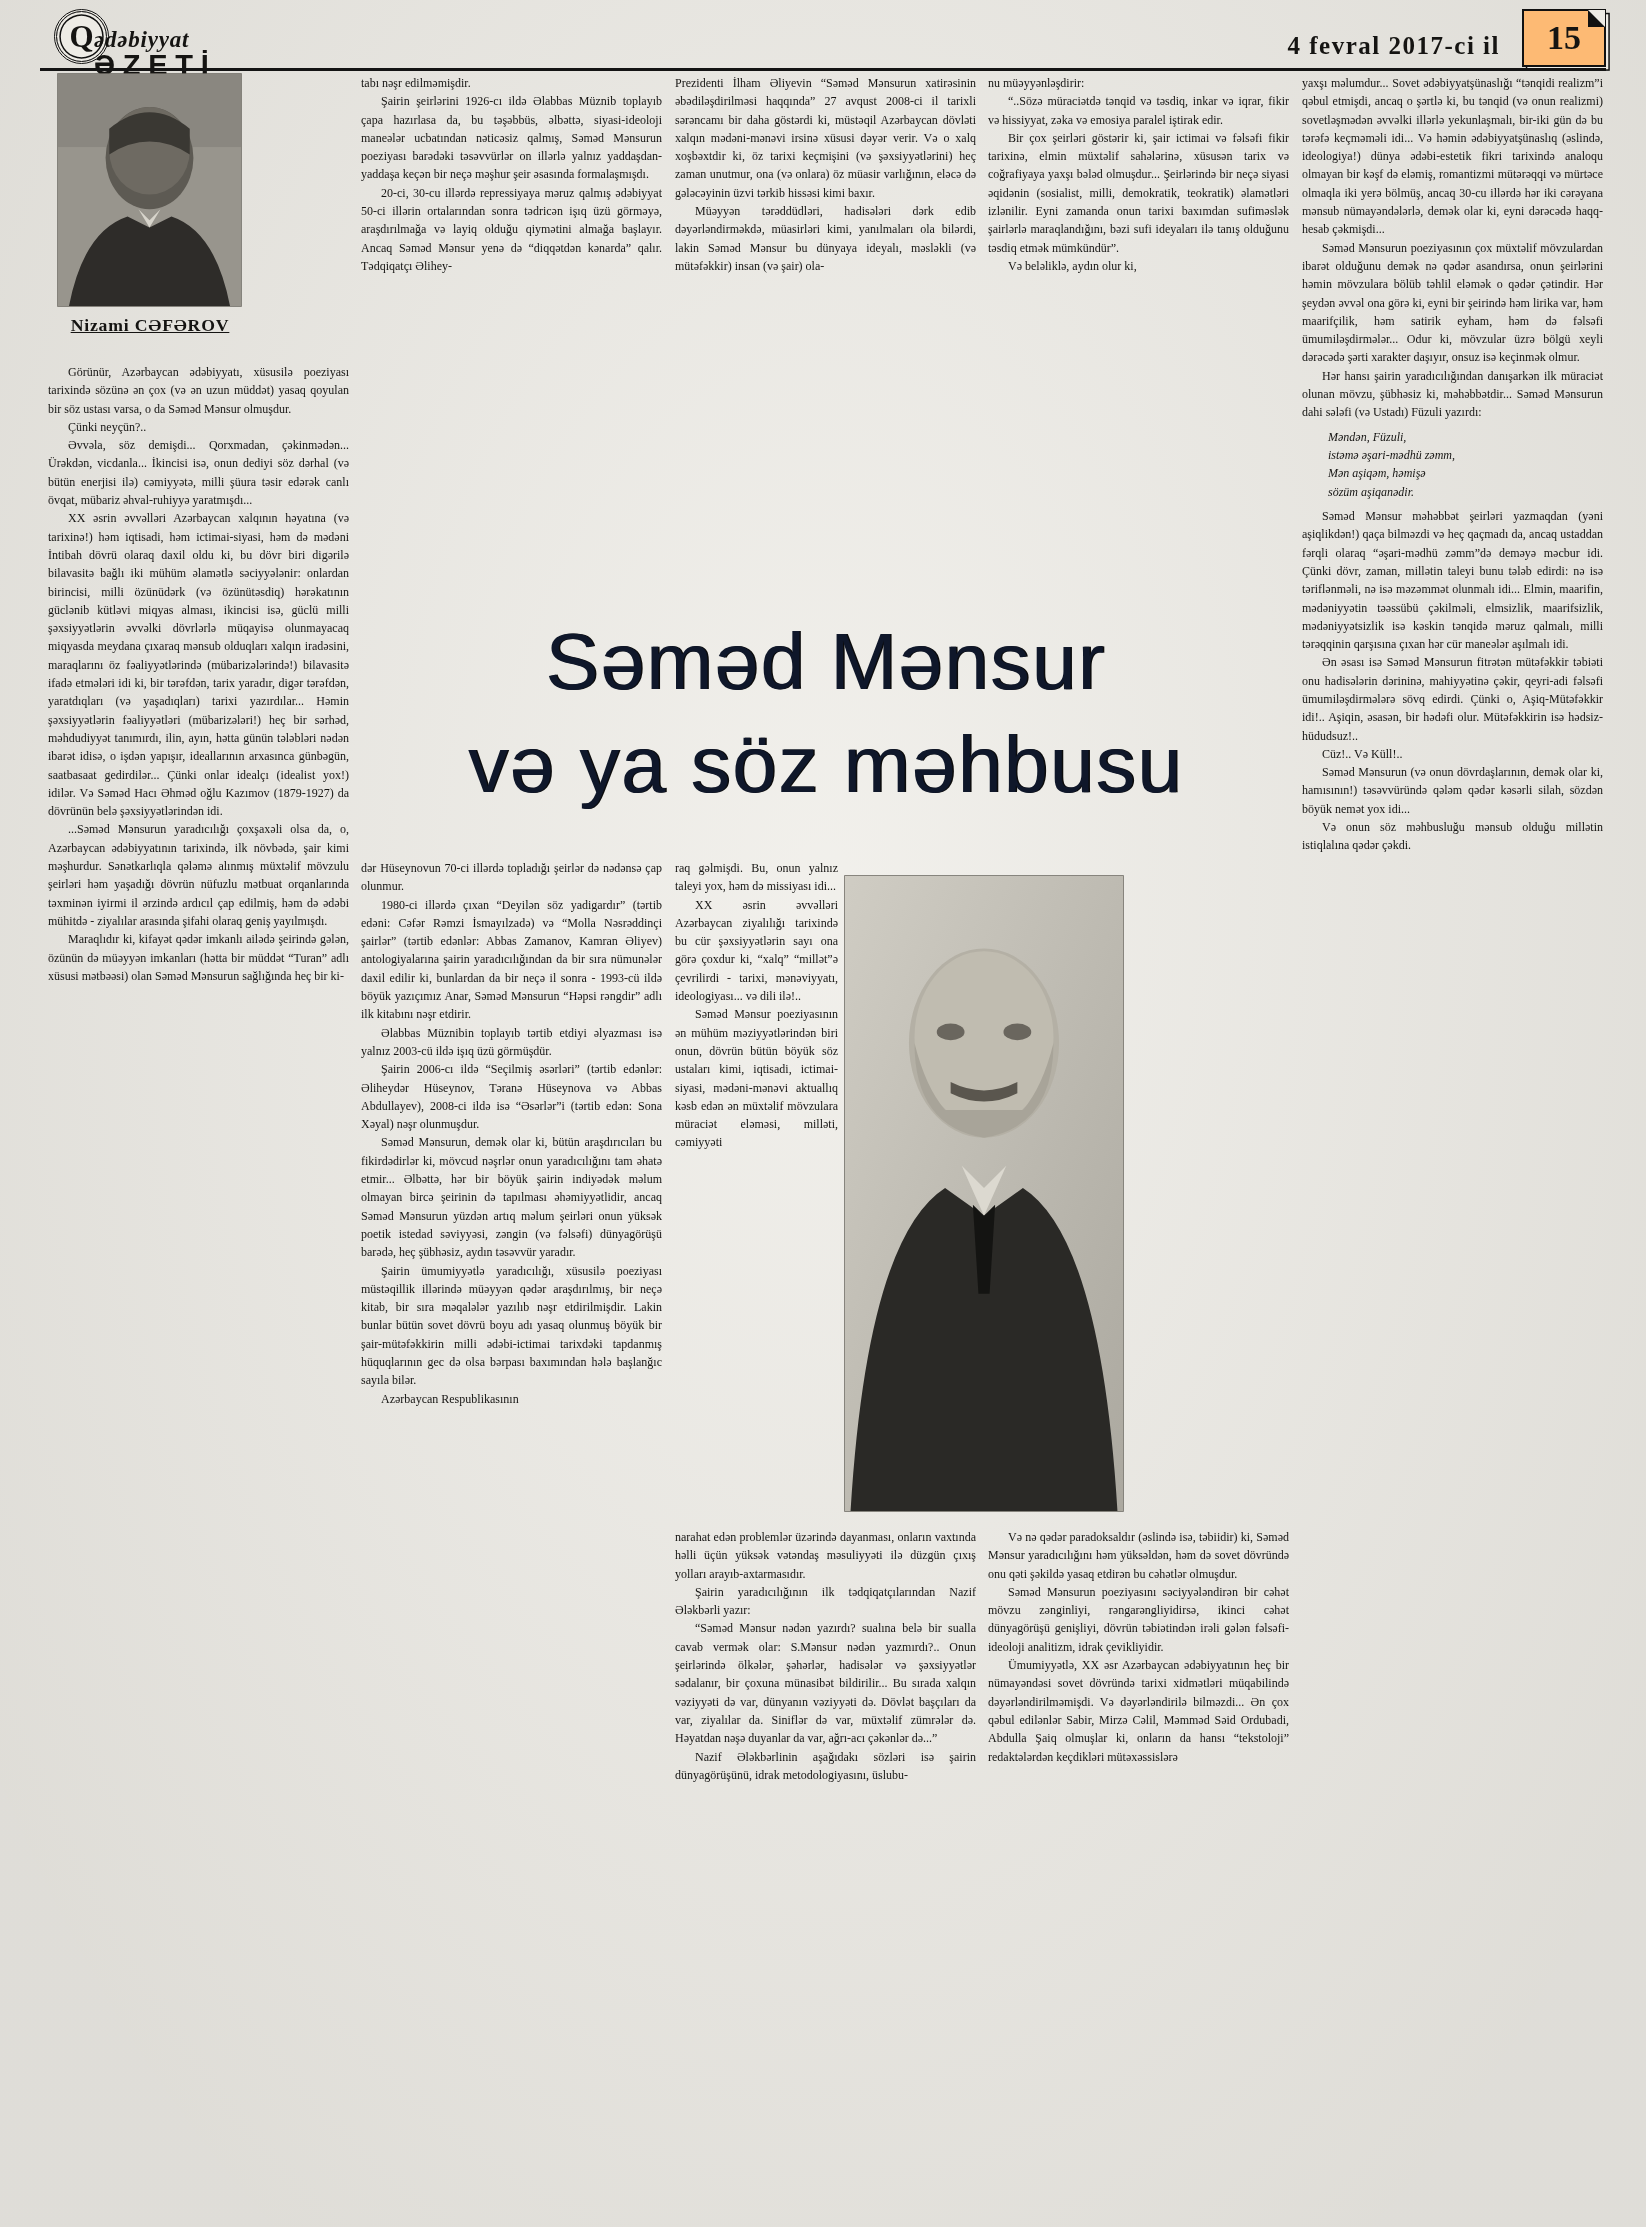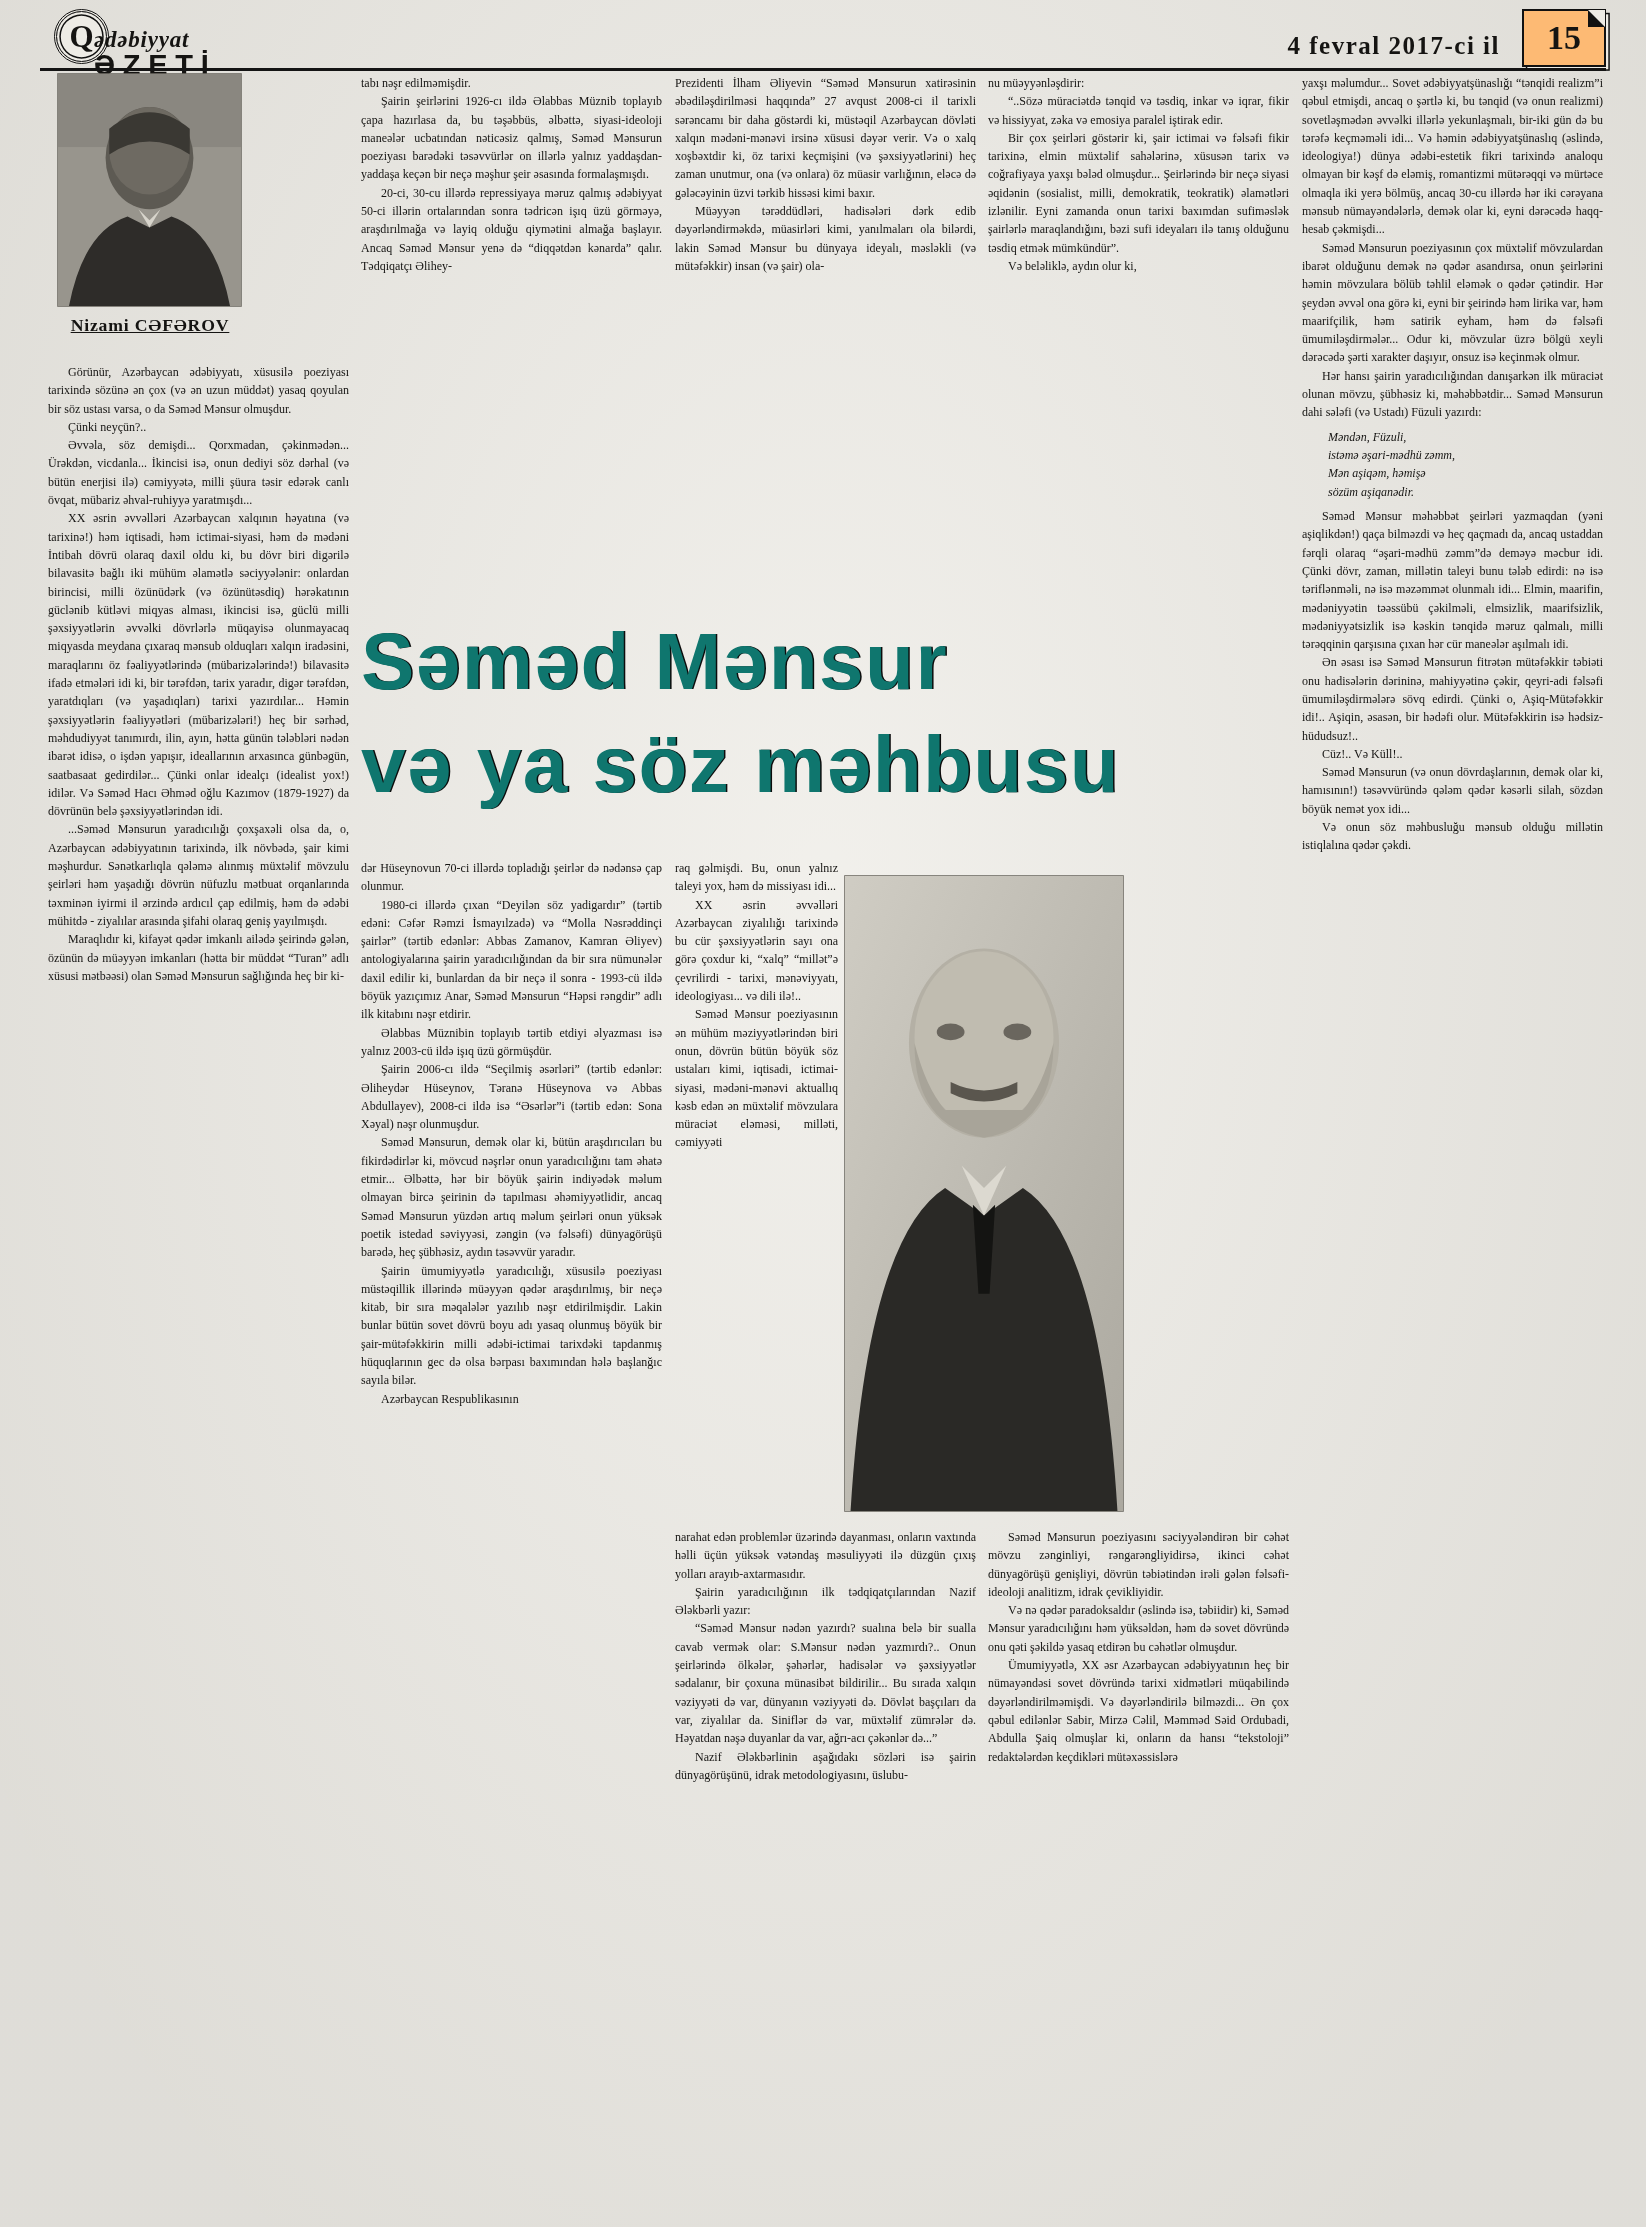--- a/index.html
+++ b/index.html
@@ -60,22 +60,22 @@
   #col3-narrow { left:675px;  top:859px; width:163px; height:659px; }
   #col3-wide   { left:675px;  top:1528px; height:672px; }
   #col4-bottom { left:988px; top:1528px; height:672px; }
 
   .verse { font-style:italic; padding-left:26px; margin:6.1px 0; text-indent:0; }
   .verse div { text-indent:0; }
 
   
   .headline {
     position:absolute; left:361px; top:613px; width:929px; height:240px;
-    text-align:left; font-family:"Liberation Sans","DejaVu Sans",sans-serif;
-    font-weight:bold; color:#0f766e;
+    text-align:center; font-family:"Liberation Sans","DejaVu Sans",sans-serif;
+    font-weight:normal; color:#0f172a;
   }
   .headline .hl1 { font-size:80px; line-height:98px; letter-spacing:1.5px; text-shadow:1.5px 0 0 #0c0c0c; }
   .headline .hl2 { font-size:80px; line-height:108px; letter-spacing:1.5px; text-shadow:1.5px 0 0 #0c0c0c; }
 
   
   .photo { position:absolute; background:#a7a49d; box-shadow:0 0 0 0.8px #6e6b64; overflow:hidden; }
   #author-photo { left:58px; top:74px; width:183px; height:232px; }
   #subject-photo { left:845px; top:876px; width:278px; height:635px; }
   .photo svg { display:block; width:100%; height:100%; }
   .photo-caption {
@@ -183,22 +183,22 @@
     </svg>
   </div>
 
   <div class="col cont" id="col3-wide">
       <p>narahat edən problemlər üzərində dayanması, onların vaxtında həlli üçün yüksək vətəndaş məsuliyyəti ilə düzgün çıxış yolları arayıb-axtarmasıdır.</p>
       <p>Şairin yaradıcılığının ilk tədqiqatçılarından Nazif Ələkbərli yazır:</p>
       <p>“Səməd Mənsur nədən yazırdı? sualına belə bir sualla cavab vermək olar: S.Mənsur nədən yazmırdı?.. Onun şeirlərində ölkələr, şəhərlər, hadisələr və şəxsiyyətlər sədalanır, bir çoxuna münasibət bildirilir... Bu sırada xalqın vəziyyəti də var, dünyanın vəziyyəti də. Dövlət başçıları da var, ziyalılar da. Siniflər də var, müxtəlif zümrələr də. Həyatdan nəşə duyanlar da var, ağrı-acı çəkənlər də...”</p>
       <p>Nazif Ələkbərlinin aşağıdakı sözləri isə şairin dünyagörüşünü, idrak metodologiyasını, üslubu-</p>
     </div>
   <div class="col" id="col4-bottom">
+      <p>Və nə qədər paradoksaldır (əslində isə, təbiidir) ki, Səməd Mənsur yaradıcılığını həm yüksəldən, həm də sovet dövründə onu qəti şəkildə yasaq etdirən bu cəhətlər olmuşdur.</p>
       <p>Səməd Mənsurun poeziyasını səciyyələndirən bir cəhət mövzu zənginliyi, rəngarəngliyidirsə, ikinci cəhət dünyagörüşü genişliyi, dövrün təbiətindən irəli gələn fəlsəfi-ideoloji analitizm, idrak çevikliyidir.</p>
-      <p>Və nə qədər paradoksaldır (əslində isə, təbiidir) ki, Səməd Mənsur yaradıcılığını həm yüksəldən, həm də sovet dövründə onu qəti şəkildə yasaq etdirən bu cəhətlər olmuşdur.</p>
       <p>Ümumiyyətlə, XX əsr Azərbaycan ədəbiyyatının heç bir nümayəndəsi sovet dövründə tarixi xidmətləri müqabilində dəyərləndirilməmişdi. Və dəyərləndirilə bilməzdi... Ən çox qəbul edilənlər Sabir, Mirzə Cəlil, Məmməd Səid Ordubadi, Abdulla Şaiq olmuşlar ki, onların da hansı “tekstoloji” redaktələrdən keçdikləri mütəxəssislərə</p>
     </div>
 
   <div class="col cont" id="col5">
       <p>yaxşı məlumdur... Sovet ədəbiyyatşünaslığı “tənqidi realizm”i qəbul etmişdi, ancaq o şərtlə ki, bu tənqid (və onun realizmi) sovetləşmədən əvvəlki illərlə yekunlaşmalı, bir-iki gün də bu tərəfə keçməməli idi... Və həmin ədəbiyyatşünaslıq (əslində, ideologiya!) dünya ədəbi-estetik fikri tarixində analoqu olmayan bir kəşf də eləmiş, romantizmi mütərəqqi və mürtəce olmaqla iki yerə bölmüş, ancaq 30-cu illərdə hər iki cərəyana mənsub nümayəndələrlə, demək olar ki, eyni dərəcədə haqq-hesab çəkmişdi...</p>
       <p>Səməd Mənsurun poeziyasının çox müxtəlif mövzulardan ibarət olduğunu demək nə qədər asandırsa, onun şeirlərini həmin mövzulara bölüb təhlil eləmək o qədər çətindir. Hər şeydən əvvəl ona görə ki, eyni bir şeirində həm lirika var, həm maarifçilik, həm satirik eyham, həm də fəlsəfi ümumiləşdirmələr... Odur ki, mövzular üzrə bölgü xeyli dərəcədə şərti xarakter daşıyır, onsuz isə keçinmək olmur.</p>
       <p>Hər hansı şairin yaradıcılığından danışarkən ilk müraciət olunan mövzu, şübhəsiz ki, məhəbbətdir... Səməd Mənsurun dahi sələfi (və Ustadı) Füzuli yazırdı:</p>
       <div class="verse">
         <div>Məndən, Füzuli,</div>
         <div>istəmə əşari-mədhü zəmm,</div>

